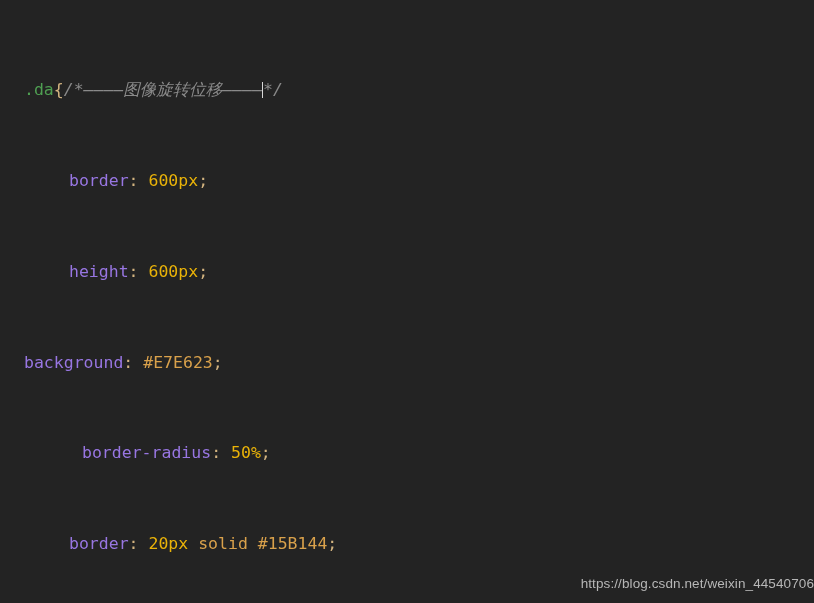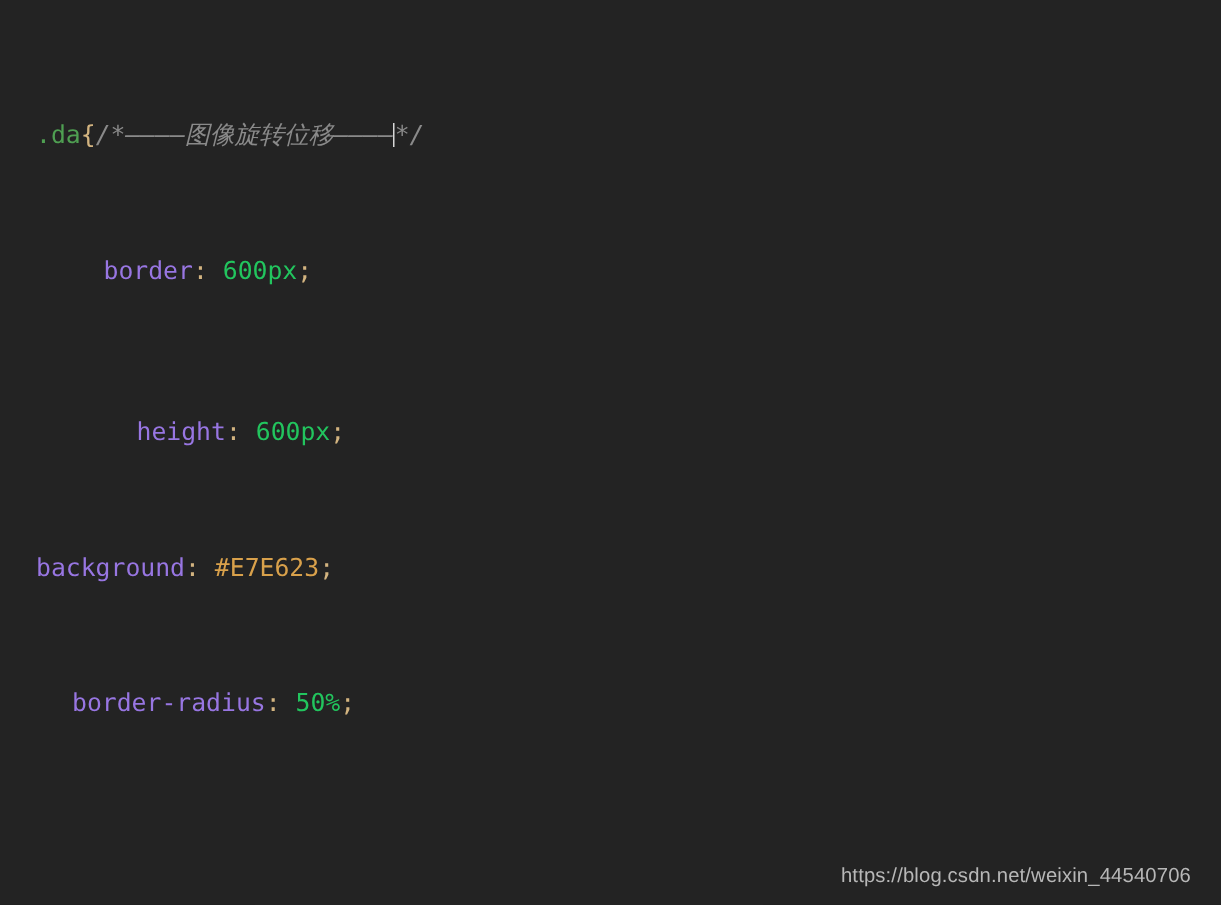--- a/index.html
+++ b/index.html
@@ -34,59 +34,60 @@
   .line {
     height: 22.7px;
     padding-left: 24px;
     white-space: pre;
   }
   
   .sel      { color: #4f9f52; }
   .brace    { color: #d3b480; }
   .prop     { color: #9876e2; }
   .punct    { color: #d3b480; }
-  .num      { color: #22c55e; }
+  .num      { color: #eab308; }
   .val      { color: #d9a14b; }
   .cmt      { color: #8a8a8a; font-style: italic; }
   .cursor-bar {
     display: inline-block;
     width: 1px;
     height: 16px;
     background: #d8d8d8;
     vertical-align: -3px;
     margin: 0 0px;
   }
   .watermark {
     position: absolute;
-    right: 20px;
+    right: 0;
     bottom: 12px;
     color: #b7b7b7;
     font-size: 13.5px;
     font-family: "Liberation Sans", sans-serif;
     letter-spacing: 0.1px;
     white-space: pre;
   }
 </style>
 </head>
 <body>
 
 <div id="editor">
 
   <div class="code-area">
 
     <div class="line" style="padding-left:24px;"><span class="sel">.da</span><span class="brace">{</span><span class="cmt">/*————图像旋转位移————</span><span class="cursor-bar"></span><span class="cmt">*/</span></div>
 
     <div class="line" style="padding-left:69px;"><span class="prop">border</span><span class="punct">: </span><span class="num">600px</span><span class="punct">;</span></div>
 
-    <div class="line" style="padding-left:91px;margin-top:16px;"><span class="prop">height</span><span class="punct">: </span><span class="num">600px</span><span class="punct">;</span></div>
+    <div class="line" style="padding-left:69px;"><span class="prop">height</span><span class="punct">: </span><span class="num">600px</span><span class="punct">;</span></div>
 
     <div class="line" style=""><span class="prop">background</span><span class="punct">: </span><span class="val">#E7E623</span><span class="punct">;</span></div>
 
-    <div class="line" style="padding-left:48px;"><span class="prop">border-radius</span><span class="punct">: </span><span class="num">50%</span><span class="punct">;</span></div>
+    <div class="line" style="padding-left:82px;"><span class="prop">border-radius</span><span class="punct">: </span><span class="num">50%</span><span class="punct">;</span></div>
 
+    <div class="line" style="padding-left:69px;"><span class="prop">border</span><span class="punct">: </span><span class="num">20px</span><span> </span><span class="val">solid</span><span> </span><span class="val">#15B144</span><span class="punct">;</span></div>
 
     
 
     
 
     
 
     
 
     

